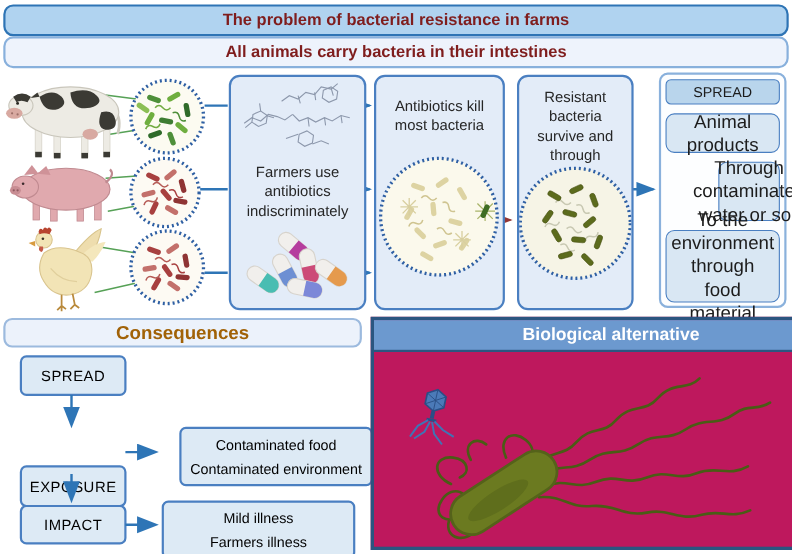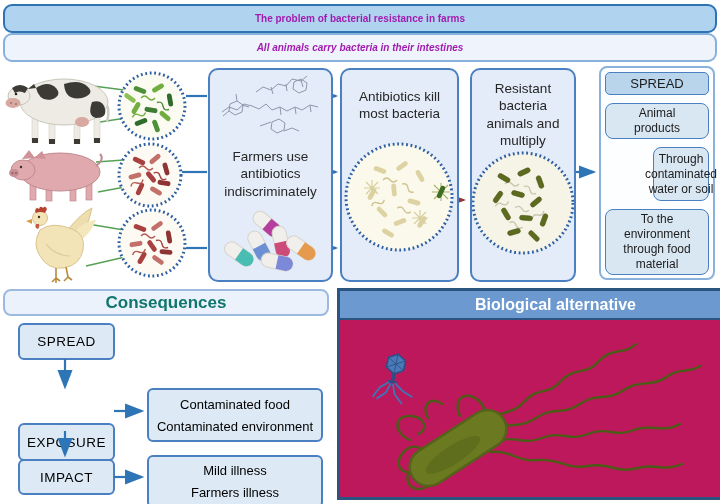--- a/index.html
+++ b/index.html
@@ -1,51 +1,51 @@
 <!DOCTYPE html>
 <html><head>
 <meta charset="utf-8">
 <style>
   html,body{margin:0;padding:0;background:#fff;}
   #stage{position:relative;width:720px;height:504px;background:#ffffff;overflow:hidden;
          font-family:"Liberation Sans",sans-serif;}
   .abs{position:absolute;}
   .center{display:flex;align-items:center;justify-content:center;text-align:center;}
-  .banner{left:3px;width:710px;height:25px;border-radius:9px;color:#a21caf;
-          font-size:10px;font-weight:600;}
+  .banner{left:3px;width:710px;height:25px;border-radius:9px;color:#7f1d1d;
+          font-size:15px;font-weight:600;}
   #banner-title{top:4px;background:#b0d3f0;border:2px solid #2e74b5;}
-  #banner-subtitle{top:33px;background:#eef3fc;border:2px solid #88b0dc;font-style:italic;}
+  #banner-subtitle{top:33px;background:#eef3fc;border:2px solid #88b0dc;}
   .fbox{background:#e3ecf8;border:2px solid #4a7fc1;border-radius:10px;}
   .fbox-label{position:absolute;left:4px;right:4px;text-align:center;font-size:13.5px;
               line-height:1.28;color:#262626;}
   #farmers-box{left:208px;top:68px;width:121px;height:210px;}
   #antibiotics-box{left:340px;top:68px;width:115px;height:210px;}
   #resistant-box{left:470px;top:68px;width:102px;height:210px;}
   #spread-panel{left:599px;top:66px;width:116px;height:214px;background:#fdfeff;
                 border:2px solid #8ab1dc;border-radius:8px;box-sizing:border-box;
                 display:flex;flex-direction:column;gap:8px;padding:4px;}
   #spread-header{background:#b9d5ec;border:1.5px solid #4a7fc1;border-radius:5px;
                  min-height:21px;font-size:13px;color:#1c1c1c;}
   .spread-item{background:#d9e7f3;border:1.5px solid #4a7fc1;border-radius:8px;
-               font-size:12px;line-height:1.25;color:#1c1c1c;padding:4px 10px;}
+               font-size:17px;line-height:1.25;color:#1c1c1c;padding:4px 10px;}
   #spread-item-1{min-height:26px;}
   #spread-item-2{min-height:44px;margin-left:48px;}
   #spread-item-3{min-height:56px;}
   #consequences-header{left:3px;top:289px;width:322px;height:23px;background:#ecf2fb;
-                       border:2px solid #9cbade;border-radius:8px;color:#0f766e;
+                       border:2px solid #9cbade;border-radius:8px;color:#a16207;
                        font-size:17px;font-weight:600;}
   .step{background:#ddeaf5;border:2px solid #4a7fc1;border-radius:6px;font-size:13.5px;
         color:#000;letter-spacing:.5px;}
   #step-spread{left:18px;top:323px;width:93px;height:33px;}
   #step-exposure{left:18px;top:393px;width:93px;height:34px;margin-top:30px;}
   #step-impact{left:18px;top:459px;width:93px;height:32px;}
   .detail{background:#ddeaf5;border:2px solid #4a7fc1;border-radius:6px;font-size:13px;
           color:#000;display:flex;flex-direction:column;justify-content:space-around;
           text-align:center;padding:3px 2px;}
-  #exposure-detail{left:147px;top:388px;width:168px;height:44px;}
+  #exposure-detail{left:163px;top:388px;width:168px;height:44px;}
   #impact-detail{left:147px;top:455px;width:168px;height:43px;}
   #bio-panel{left:337px;top:288px;width:437px;height:212px;border:3px solid #2b5580;
              background:#be185d;box-sizing:border-box;}
   #bio-header{height:27px;background:#6c99cf;border-bottom:2px solid #2b5580;color:#fff;
               font-size:16px;font-weight:600;}
   svg{display:block;}
 </style>
 </head>
 <body>
 
@@ -264,21 +264,21 @@
         <path d="M0,-7 h9 a7,7 0 0 1 0,14 h-9 z" fill="#e59a4d"></path>
         </g>
       <g transform="translate(62,58) rotate(12)">
         <rect x="-16" y="-7" width="32" height="14" rx="7" fill="#f1efec" stroke="#d7d3cc"></rect>
         <path d="M0,-7 h9 a7,7 0 0 1 0,14 h-9 z" fill="#7c88d8"></path>
         </g>
     </svg>
   </div>
 
   <div class="abs fbox" id="resistant-box">
-    <div class="fbox-label" style="top:10px">Resistant bacteria animals and multiply</div>
+    <div class="fbox-label" style="top:10px">Resistant bacteria survive and through</div>
     <svg class="abs" style="left:0;top:0" width="102" height="210" viewBox="0 0 102 210">
       <circle cx="51" cy="133" r="50" fill="#f6f4e6" stroke="#2e5fa3" stroke-width="3" stroke-dasharray="1.8 2.7"></circle>
       <g stroke="#c8c8b2">
         <use href="#sq" transform="translate(40,114)"></use>
         <use href="#sq" transform="translate(58,120) rotate(30)"></use>
         <use href="#sq" transform="translate(30,134) rotate(-20)"></use>
         <use href="#sq" transform="translate(50,139) rotate(10)"></use>
         <use href="#sq" transform="translate(66,145) rotate(-35)"></use>
         <use href="#sq" transform="translate(44,155) rotate(20)"></use>
       </g>

